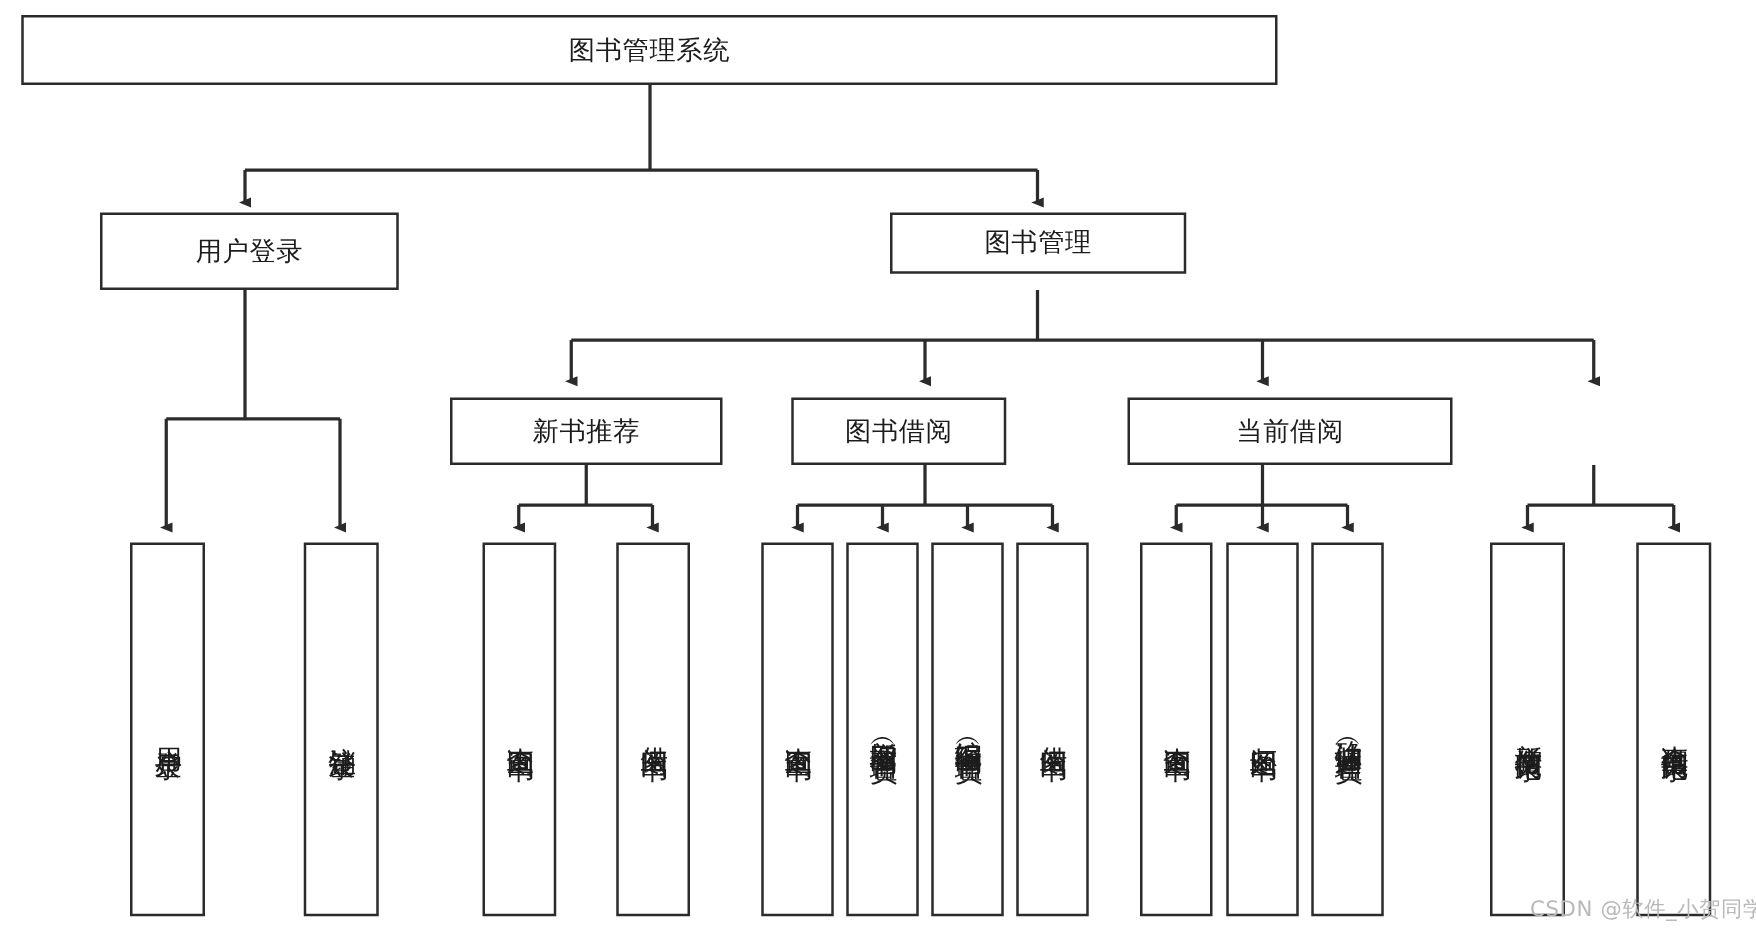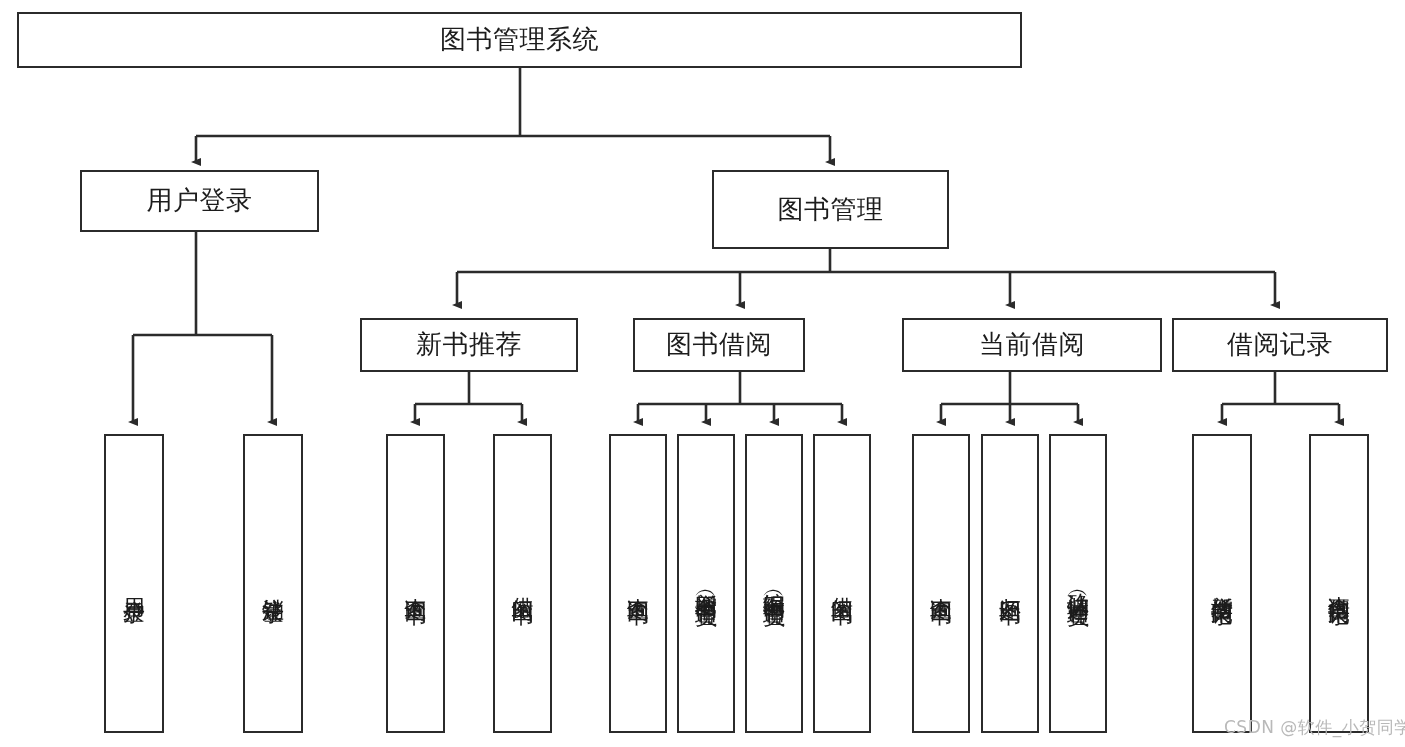--- a/index.html
+++ b/index.html
@@ -26,21 +26,21 @@
     position:absolute;
     box-sizing:border-box;
     background:#ffffff;
     border:2px solid #2b2b2b;
     display:flex;
     align-items:center;
     justify-content:center;
     z-index:2;
   }
   .node .lbl{
-    font-size:26px;
+    font-size:21px;
     line-height:1.15;
     letter-spacing:0.5px;
     color:#1c1c1c;
     white-space:nowrap;
   }
   
   .node.horiz .lbl{
     text-orientation:mixed;
     writing-mode:horizontal-tb;
   }
@@ -126,39 +126,36 @@
   </svg>
 
   <div class="node horiz" style="left:17px; top:12px; width:1005px; height:56px;">
     <span class="lbl">图书管理系统</span>
   </div>
 
   <div class="node horiz" style="left:80px; top:170px; width:239px; height:62px;">
     <span class="lbl">用户登录</span>
   </div>
 
-  <div class="node horiz" style="left:712px; top:170px; width:237px; height:79px;">
+  <div class="node horiz" style="left:712px; top:170px; width:237px; height:49px;">
     <span class="lbl">图书管理</span>
   </div>
 
   <div class="node horiz" style="left:360px; top:318px; width:218px; height:54px;">
     <span class="lbl">新书推荐</span>
   </div>
 
   <div class="node horiz" style="left:633px; top:318px; width:172px; height:54px;">
     <span class="lbl">图书借阅</span>
   </div>
 
   <div class="node horiz" style="left:902px; top:318px; width:260px; height:54px;">
     <span class="lbl">当前借阅</span>
   </div>
 
-  <div class="node horiz" style="left:1172px; top:318px; width:216px; height:54px;">
-    <span class="lbl">借阅记录</span>
-  </div>
 
   <div class="node leaf" style="left:104px; top:434px; width:60px; height:299px;">
     <span class="lbl">用户登录</span>
   </div>
 
   <div class="node leaf" style="left:243px; top:434px; width:60px; height:299px;">
     <span class="lbl">注销登录</span>
   </div>
 
   <div class="node leaf" style="left:386px; top:434px; width:59px; height:299px;">

